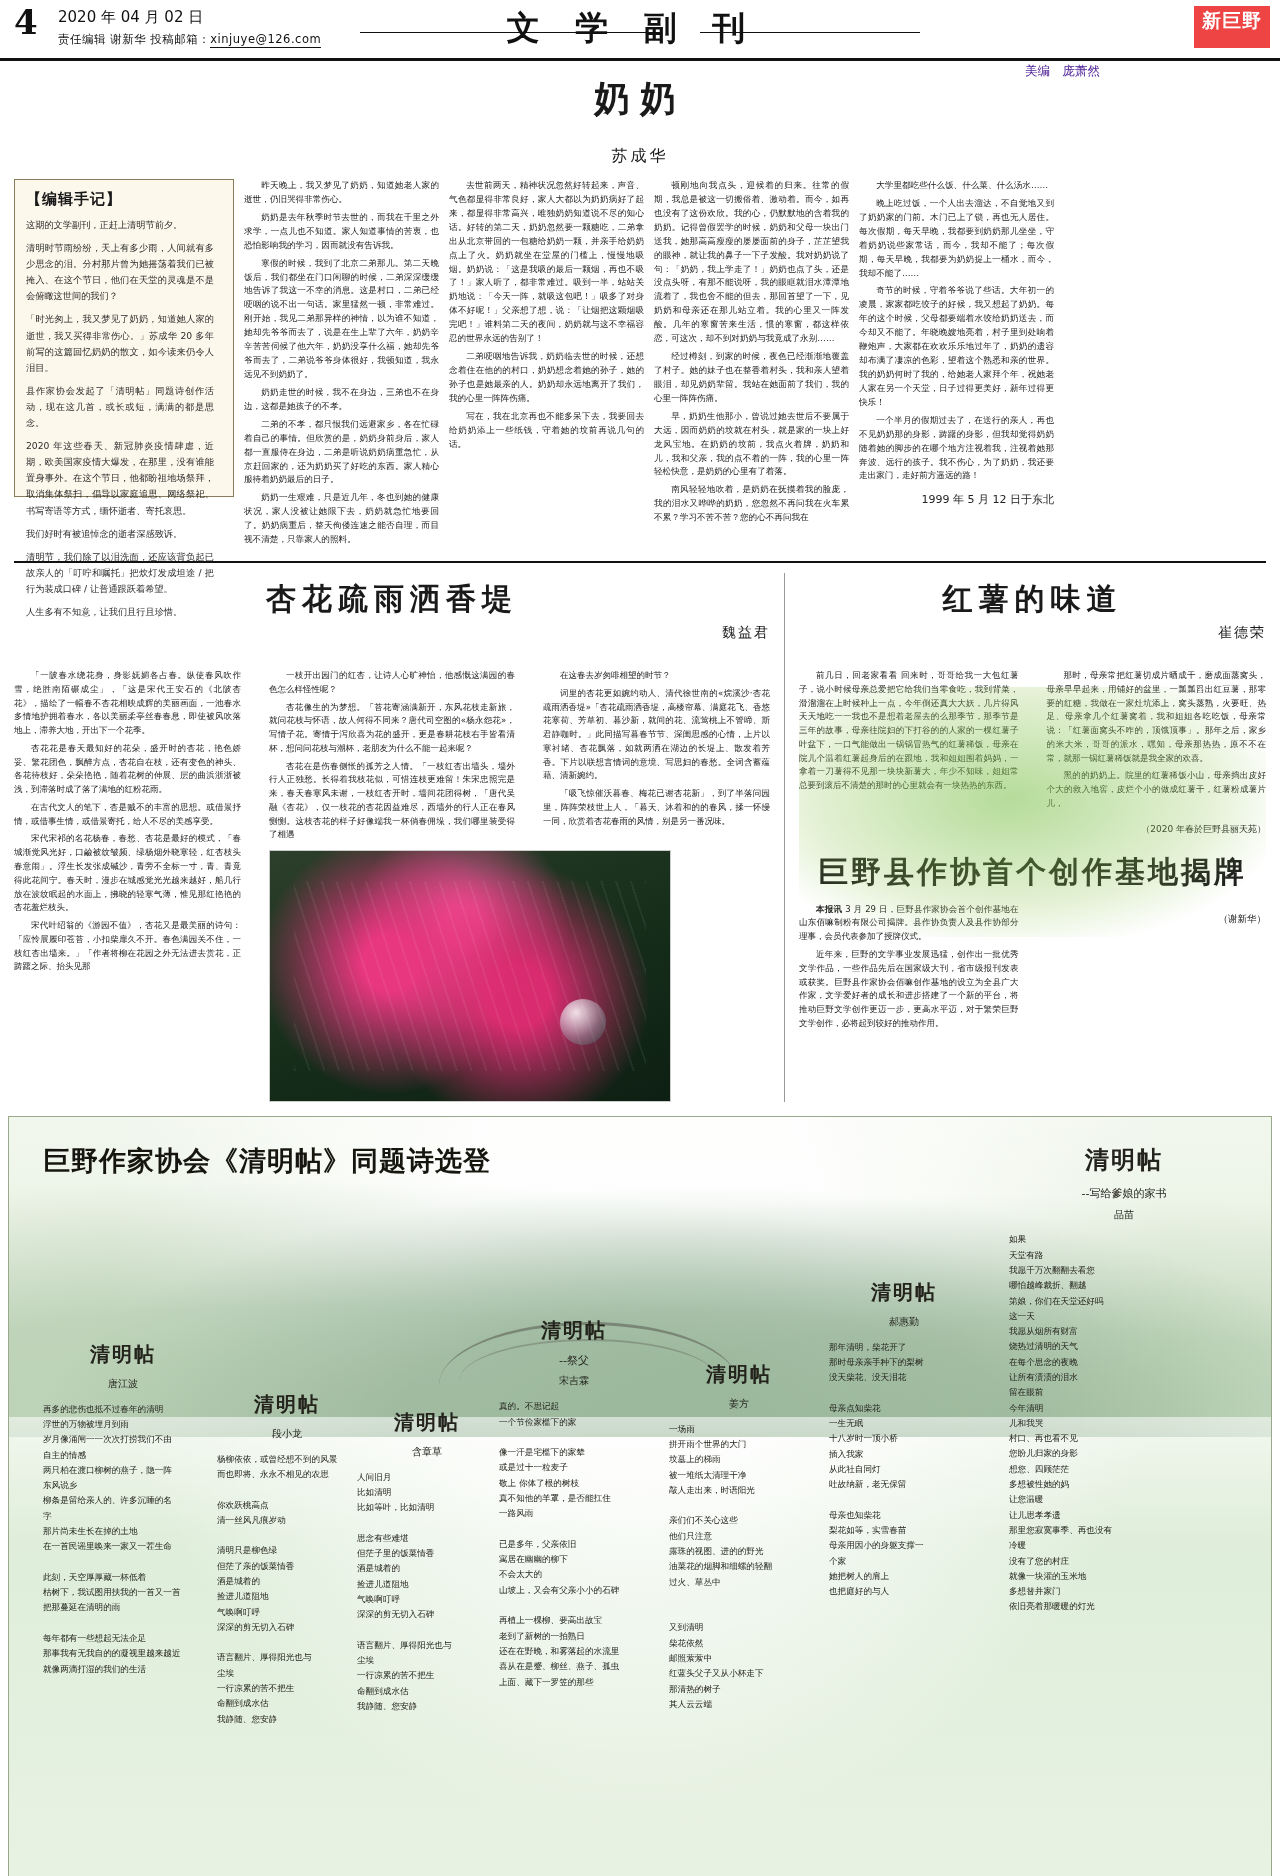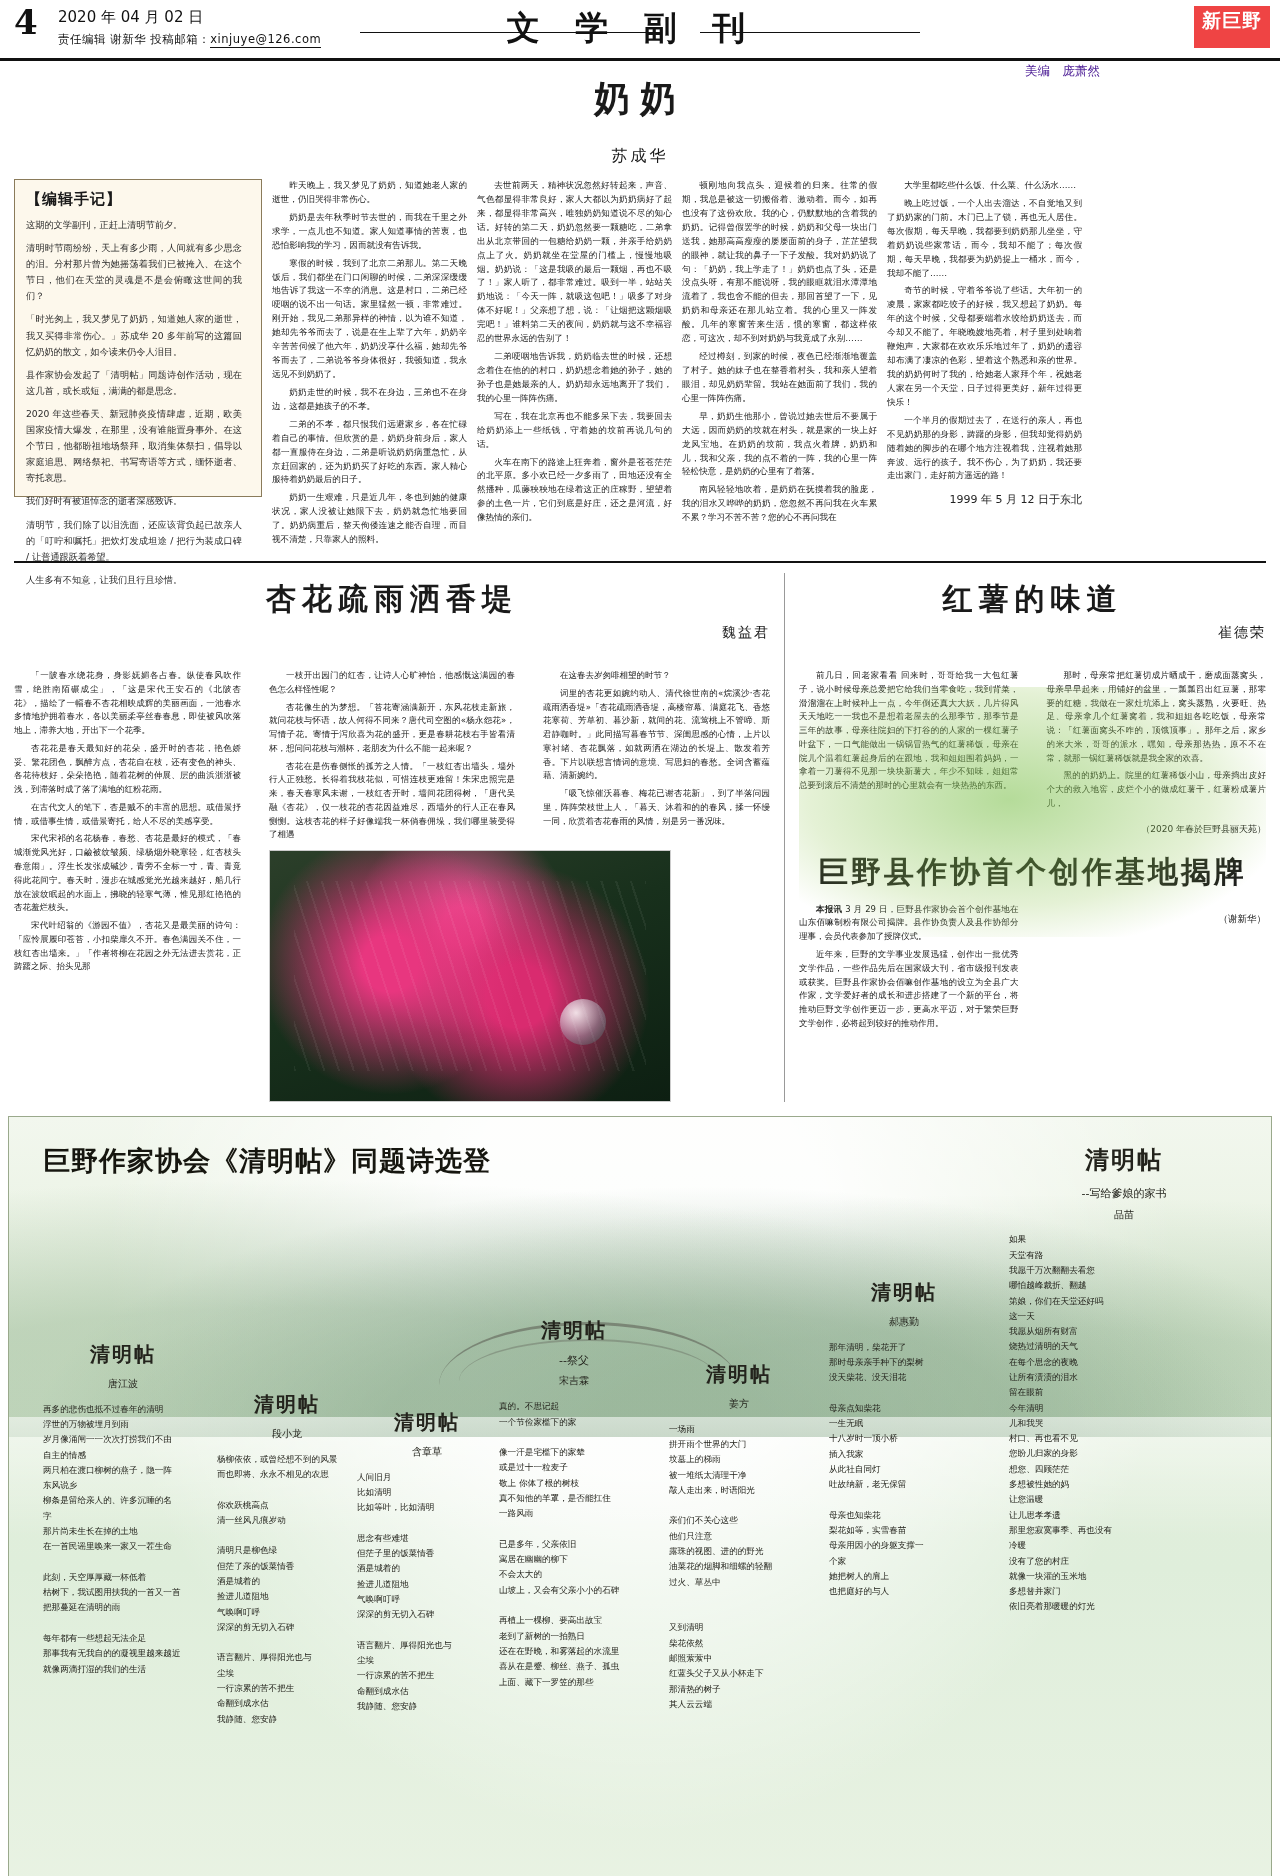--- a/index.html
+++ b/index.html
@@ -67,21 +67,21 @@
   }
   
   .top-area{
     position:relative;
     margin-top:12px;
     padding:0 14px;
     display:flex;
     gap:10px;
   }
   .box-note{
-    width:248px;
+    width:220px;
     border:1px solid #8a7b5a;
     background:#fdf8ec;
     padding:10px 11px 12px 11px;
     box-sizing:border-box;
     height:318px;
   }
   .box-note .bt{
     font-size:15px;font-weight:bold;margin-bottom:8px;letter-spacing:1px;
   }
   .box-note p{
@@ -253,21 +253,20 @@
       <p>寒假的时候，我到了北京二弟那儿。第二天晚饭后，我们都坐在门口闲聊的时候，二弟深深缓缓地告诉了我这一不幸的消息。这是村口，二弟已经哽咽的说不出一句话。家里猛然一顿，非常难过。刚开始，我见二弟那异样的神情，以为谁不知道，她却先爷爷而去了，说是在生上辈了六年，奶奶辛辛苦苦伺候了他六年，奶奶没享什么福，她却先爷爷而去了，二弟说爷爷身体很好，我顿知道，我永远见不到奶奶了。</p>
       <p>奶奶走世的时候，我不在身边，三弟也不在身边，这都是她孩子的不孝。</p>
       <p>二弟的不孝，都只恨我们远避家乡，各在忙碌着自己的事情。但欣赏的是，奶奶身前身后，家人都一直服侍在身边，二弟是听说奶奶病重急忙，从京赶回家的，还为奶奶买了好吃的东西。家人精心服待着奶奶最后的日子。</p>
       <p>奶奶一生艰难，只是近几年，冬也到她的健康状况，家人没被让她限下去，奶奶就急忙地要回了。奶奶病重后，整天佝偻连速之能否自理，而目视不清楚，只靠家人的照料。</p>
     </div>
 
     <div class="col">
       <p>去世前两天，精神状况忽然好转起来，声音、气色都显得非常良好，家人大都以为奶奶病好了起来，都显得非常高兴，唯独奶奶知道说不尽的知心话。好转的第二天，奶奶忽然要一颗糖吃，二弟拿出从北京带回的一包糖给奶奶一颗，并亲手给奶奶点上了火。奶奶就坐在堂屋的门槛上，慢慢地吸烟。奶奶说：「这是我吸的最后一颗烟，再也不吸了！」家人听了，都非常难过。吸到一半，站站关奶地说：「今天一阵，就吸这包吧！」吸多了对身体不好呢！」父亲想了想，说：「让烟把这颗烟吸完吧！」谁料第二天的夜间，奶奶就与这不幸福容忍的世界永远的告别了！</p>
       <p>二弟哽咽地告诉我，奶奶临去世的时候，还想念着住在他的的村口，奶奶想念着她的孙子，她的孙子也是她最亲的人。奶奶却永远地离开了我们，我的心里一阵阵伤痛。</p>
       <p>写在，我在北京再也不能多呆下去，我要回去给奶奶添上一些纸钱，守着她的坟前再说几句的话。</p>
-      <p>火车在南下的路途上狂奔着，窗外是苍苍茫茫的北平原。多小欢已经一夕多雨了，田地还没有全然播种，瓜藤秧秧地在绿着这正的庄稼野，望望着参的土色一片，它们到底是好庄，还之是河流，好像热情的亲们。</p>
     </div>
 
     <div class="col">
       <p>顿刚地向我点头，迎候着的归来。往常的假期，我总是被这一切搬俗着、激动着。而今，如再也没有了这份欢欣。我的心，仍默默地的含着我的奶奶。记得曾假罢学的时候，奶奶和父母一块出门送我，她那高高瘦瘦的屡屡面前的身子，芷芷望我的眼神，就让我的鼻子一下子发酸。我对奶奶说了句：「奶奶，我上学走了！」奶奶也点了头，还是没点头呀，有那不能说呀，我的眼眶就泪水潭潭地流着了，我也舍不能的但去，那回首望了一下，见奶奶和母亲还在那儿站立着。我的心里又一阵发酸。几年的寒窗苦来生活，惯的寒窗，都这样依恋，可这次，却不到对奶奶与我竟成了永别……</p>
       <p>经过樽刻，到家的时候，夜色已经渐渐地覆盖了村子。她的妹子也在整香着村头，我和亲人望着眼泪，却见奶奶辈留。我站在她面前了我们，我的心里一阵阵伤痛。</p>
       <p>早，奶奶生他那小，曾说过她去世后不要属于大远，因而奶奶的坟就在村头，就是家的一块上好龙风宝地。在奶奶的坟前，我点火着牌，奶奶和儿，我和父亲，我的点不着的一阵，我的心里一阵轻松快意，是奶奶的心里有了着落。</p>
       <p>南风轻轻地吹着，是奶奶在抚摸着我的脸庞，我的泪水又哗哗的奶奶，您忽然不再问我在火车累不累？学习不苦不苦？您的心不再问我在</p>
     </div>
 
     <div class="col">

